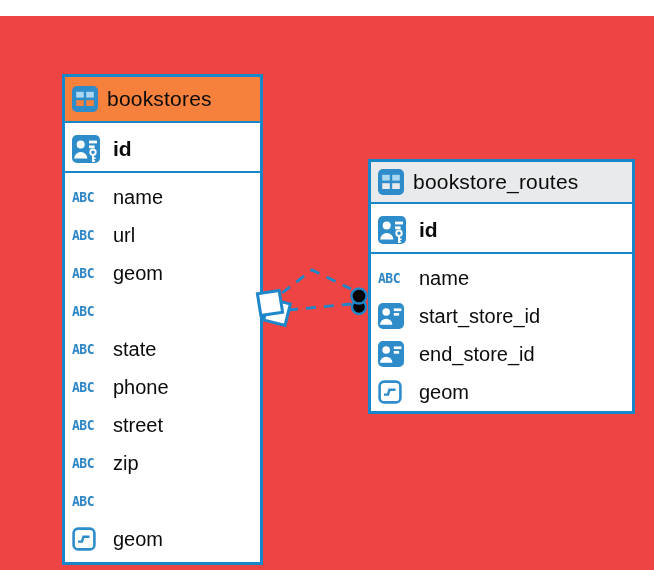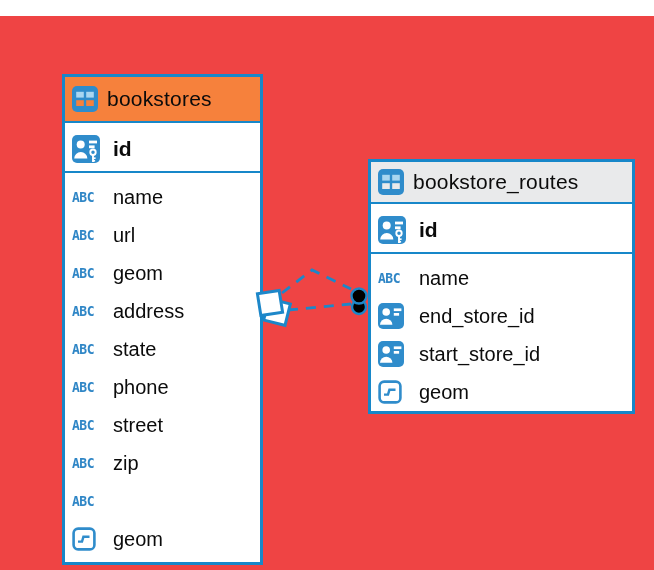--- a/index.html
+++ b/index.html
@@ -87,21 +87,20 @@
       <div class="row">
         <span class="icon-slot">
             <span class="abc">ABC</span>
           </span>
         <span class="lbl">geom</span>
       </div>
       <div class="row">
         <span class="icon-slot">
             <span class="abc">ABC</span>
           </span>
-        <span class="lbl">address</span>
       </div>
       <div class="row">
         <span class="icon-slot">
             <span class="abc">ABC</span>
           </span>
         <span class="lbl">state</span>
       </div>
       <div class="row">
         <span class="icon-slot">
             <span class="abc">ABC</span>
@@ -176,33 +175,33 @@
       <div class="row">
         <span class="icon-slot">
           <svg width="26" height="26" viewBox="0 0 26 26">
             <rect x="0" y="0" width="26" height="26" rx="5" fill="#2F8CCB"></rect>
             <circle cx="8.2" cy="9" r="3.8" fill="#ffffff"></circle>
             <path d="M2 21.8 a6.2,6 0 0 1 12.4,0 z" fill="#ffffff"></path>
             <rect x="15.8" y="5.4" width="7.6" height="2.7" fill="#ffffff"></rect>
             <rect x="15.8" y="10" width="5.3" height="2.7" fill="#ffffff"></rect>
           </svg>
         </span>
-        <span class="lbl">end_store_id</span>
+        <span class="lbl">start_store_id</span>
       </div>
       <div class="row">
         <span class="icon-slot">
           <svg width="26" height="26" viewBox="0 0 26 26">
             <rect x="0" y="0" width="26" height="26" rx="5" fill="#2F8CCB"></rect>
             <circle cx="8.2" cy="9" r="3.8" fill="#ffffff"></circle>
             <path d="M2 21.8 a6.2,6 0 0 1 12.4,0 z" fill="#ffffff"></path>
             <rect x="15.8" y="5.4" width="7.6" height="2.7" fill="#ffffff"></rect>
             <rect x="15.8" y="10" width="5.3" height="2.7" fill="#ffffff"></rect>
           </svg>
         </span>
-        <span class="lbl">start_store_id</span>
+        <span class="lbl">end_store_id</span>
       </div>
       <div class="row">
         <span class="icon-slot">
           <svg width="24" height="24" viewBox="0 0 24 24">
             <rect x="1.6" y="1.6" width="20.8" height="20.8" rx="4.5" fill="#ffffff" stroke="#2F8CCB" stroke-width="2.6"></rect>
             <polyline points="6,14.6 10,14.6 11.4,9.8 17.5,9.8" fill="none" stroke="#2F8CCB" stroke-width="2.4"></polyline>
           </svg>
         </span>
         <span class="lbl">geom</span>
       </div>

